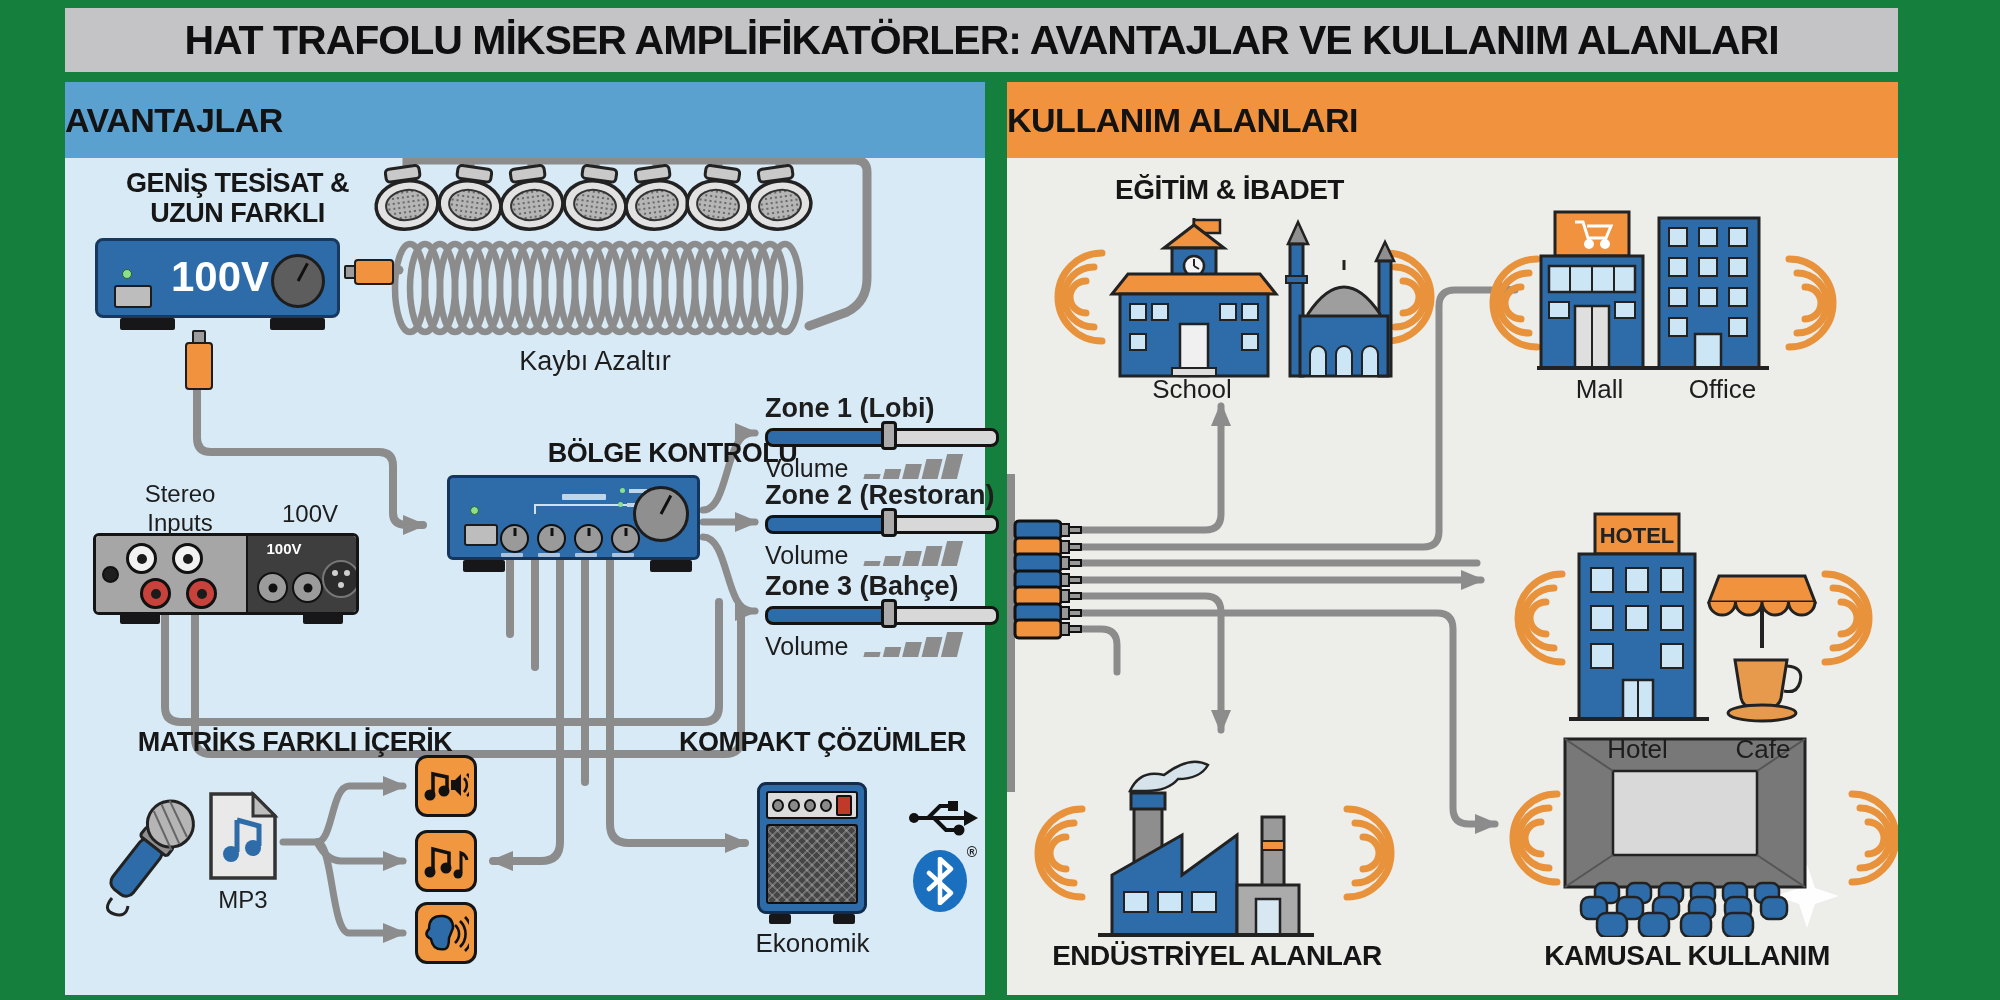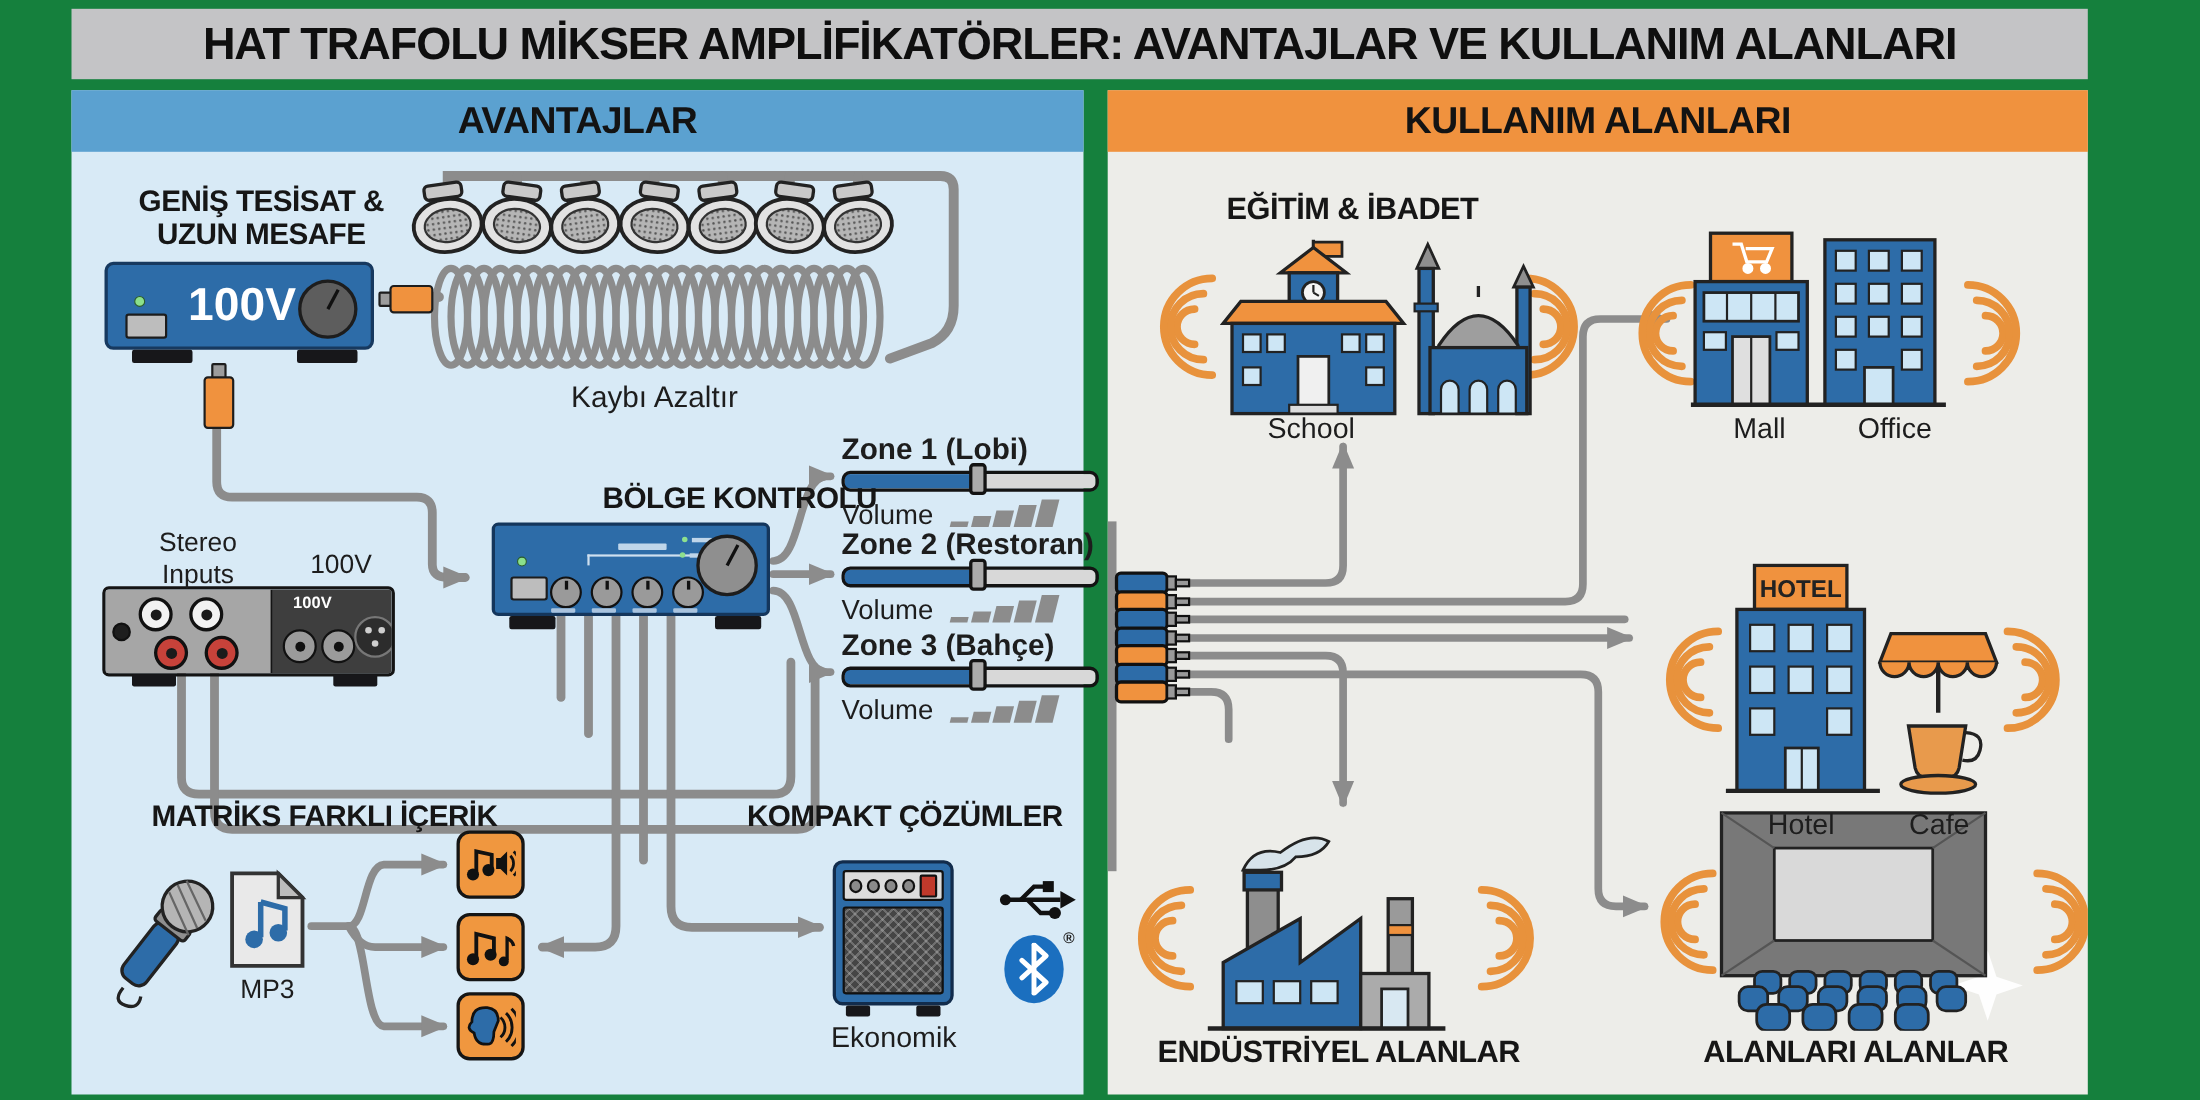--- a/index.html
+++ b/index.html
@@ -3,21 +3,21 @@
 <meta charset="utf-8">
 <style>
   html,body{margin:0;padding:0}
   body{width:2000px;height:1000px;background:#fff;font-family:"Liberation Sans",sans-serif;overflow:hidden}
   .page{position:relative;width:2000px;height:1000px;background:#15803d}
   .title-band{position:absolute;left:65px;top:8px;width:1833px;height:64px;background:var(--title-band,#C4C4C6);
     display:flex;align-items:center;justify-content:center;font-weight:900;font-size:41px;color:#0f0f0f;letter-spacing:-1px}
   .panel{position:absolute;top:82px;height:913px}
   .panel-left{left:65px;width:920px;background:var(--left-body-bg,#D8EAF6)}
   .panel-right{left:1007px;width:891px;background:var(--right-body-bg,#EDEDE9)}
-  .panel-header{position:absolute;top:0;left:0;right:0;height:56px;display:flex;align-items:center;justify-content:center;
+  .panel-header{position:absolute;top:0;left:0;right:0;height:76px;display:flex;align-items:center;justify-content:flex-start;
     font-size:34px;font-weight:900;color:#131313;letter-spacing:-.5px;z-index:5}
   .panel-left .panel-header{background:var(--left-header-bg,#5BA1D0)}
   .panel-right .panel-header{background:var(--right-header-bg,#F0923E)}
   svg.layer{position:absolute;left:0;top:0;pointer-events:none;z-index:1}
   .h{position:absolute;font-weight:900;color:#161616;text-align:center;line-height:1.12;letter-spacing:-.5px;z-index:3}
   .cap{position:absolute;color:#1d1d1d;text-align:center;font-weight:500;z-index:3}
   
   .dev{position:absolute;z-index:2;box-sizing:border-box}
   .amp100{width:245px;height:80px;background:var(--device-blue,#2D6CA8);border:3px solid #17395f;border-radius:8px}
   .led{position:absolute;border-radius:50%;background:#8BE08B;border:1px solid #2c5c2c}
@@ -166,21 +166,21 @@
       <g stroke="#8C8C8C" stroke-width="7" fill="none" stroke-linecap="round">
         <path d="M218,760 H252"></path>
         <path d="M252,760 C268,760 266,705 284,704 H338" marker-end="url(#ahl)"></path>
         <path d="M252,760 Q262,779 276,779 H338" marker-end="url(#ahl)"></path>
         <path d="M252,760 C268,760 266,850 284,851 H338" marker-end="url(#ahl)"></path>
       </g>
     </svg>
 
     <div class="h" style="left:30px;top:86px;width:285px;font-size:27px">
       <span>GENİŞ TESİSAT &amp;</span><br>
-      <span>UZUN MESAFE</span>
+      <span>UZUN FARKLI</span>
     </div>
 
     <div class="dev amp100" style="left:30px;top:156px">
       <span class="led" style="left:24px;top:28px;width:8px;height:8px"></span>
       <span class="btn" style="left:16px;top:44px;width:34px;height:19px"></span>
       <span class="amp-label" style="left:62px;top:12px;width:120px;text-align:center">100V</span>
       <span class="knob" style="right:12px;top:13px;width:48px;height:48px;background:#5d5d5d"></span>
     </div>
     <div class="foot" style="left:55px;top:236px;width:55px;height:12px"></div>
     <div class="foot" style="left:205px;top:236px;width:55px;height:12px"></div>
@@ -614,15 +614,15 @@
         <rect x="98" y="160" width="26" height="22" rx="8"></rect>
           <rect x="134" y="160" width="26" height="22" rx="8"></rect>
         <rect x="170" y="160" width="26" height="22" rx="8"></rect>
           <rect x="206" y="160" width="26" height="22" rx="8"></rect>
         <rect x="42" y="176" width="30" height="24" rx="9"></rect>
           <rect x="84" y="176" width="30" height="24" rx="9"></rect>
         <rect x="126" y="176" width="30" height="24" rx="9"></rect>
           <rect x="168" y="176" width="30" height="24" rx="9"></rect>
       </g>
     </svg>
-    <div class="h" style="left:495px;top:858px;width:370px;font-size:28px">ALANLARI ALANLAR</div>
+    <div class="h" style="left:495px;top:858px;width:370px;font-size:28px">KAMUSAL KULLANIM</div>
   </section>
 </div>
 
 </body></html>

